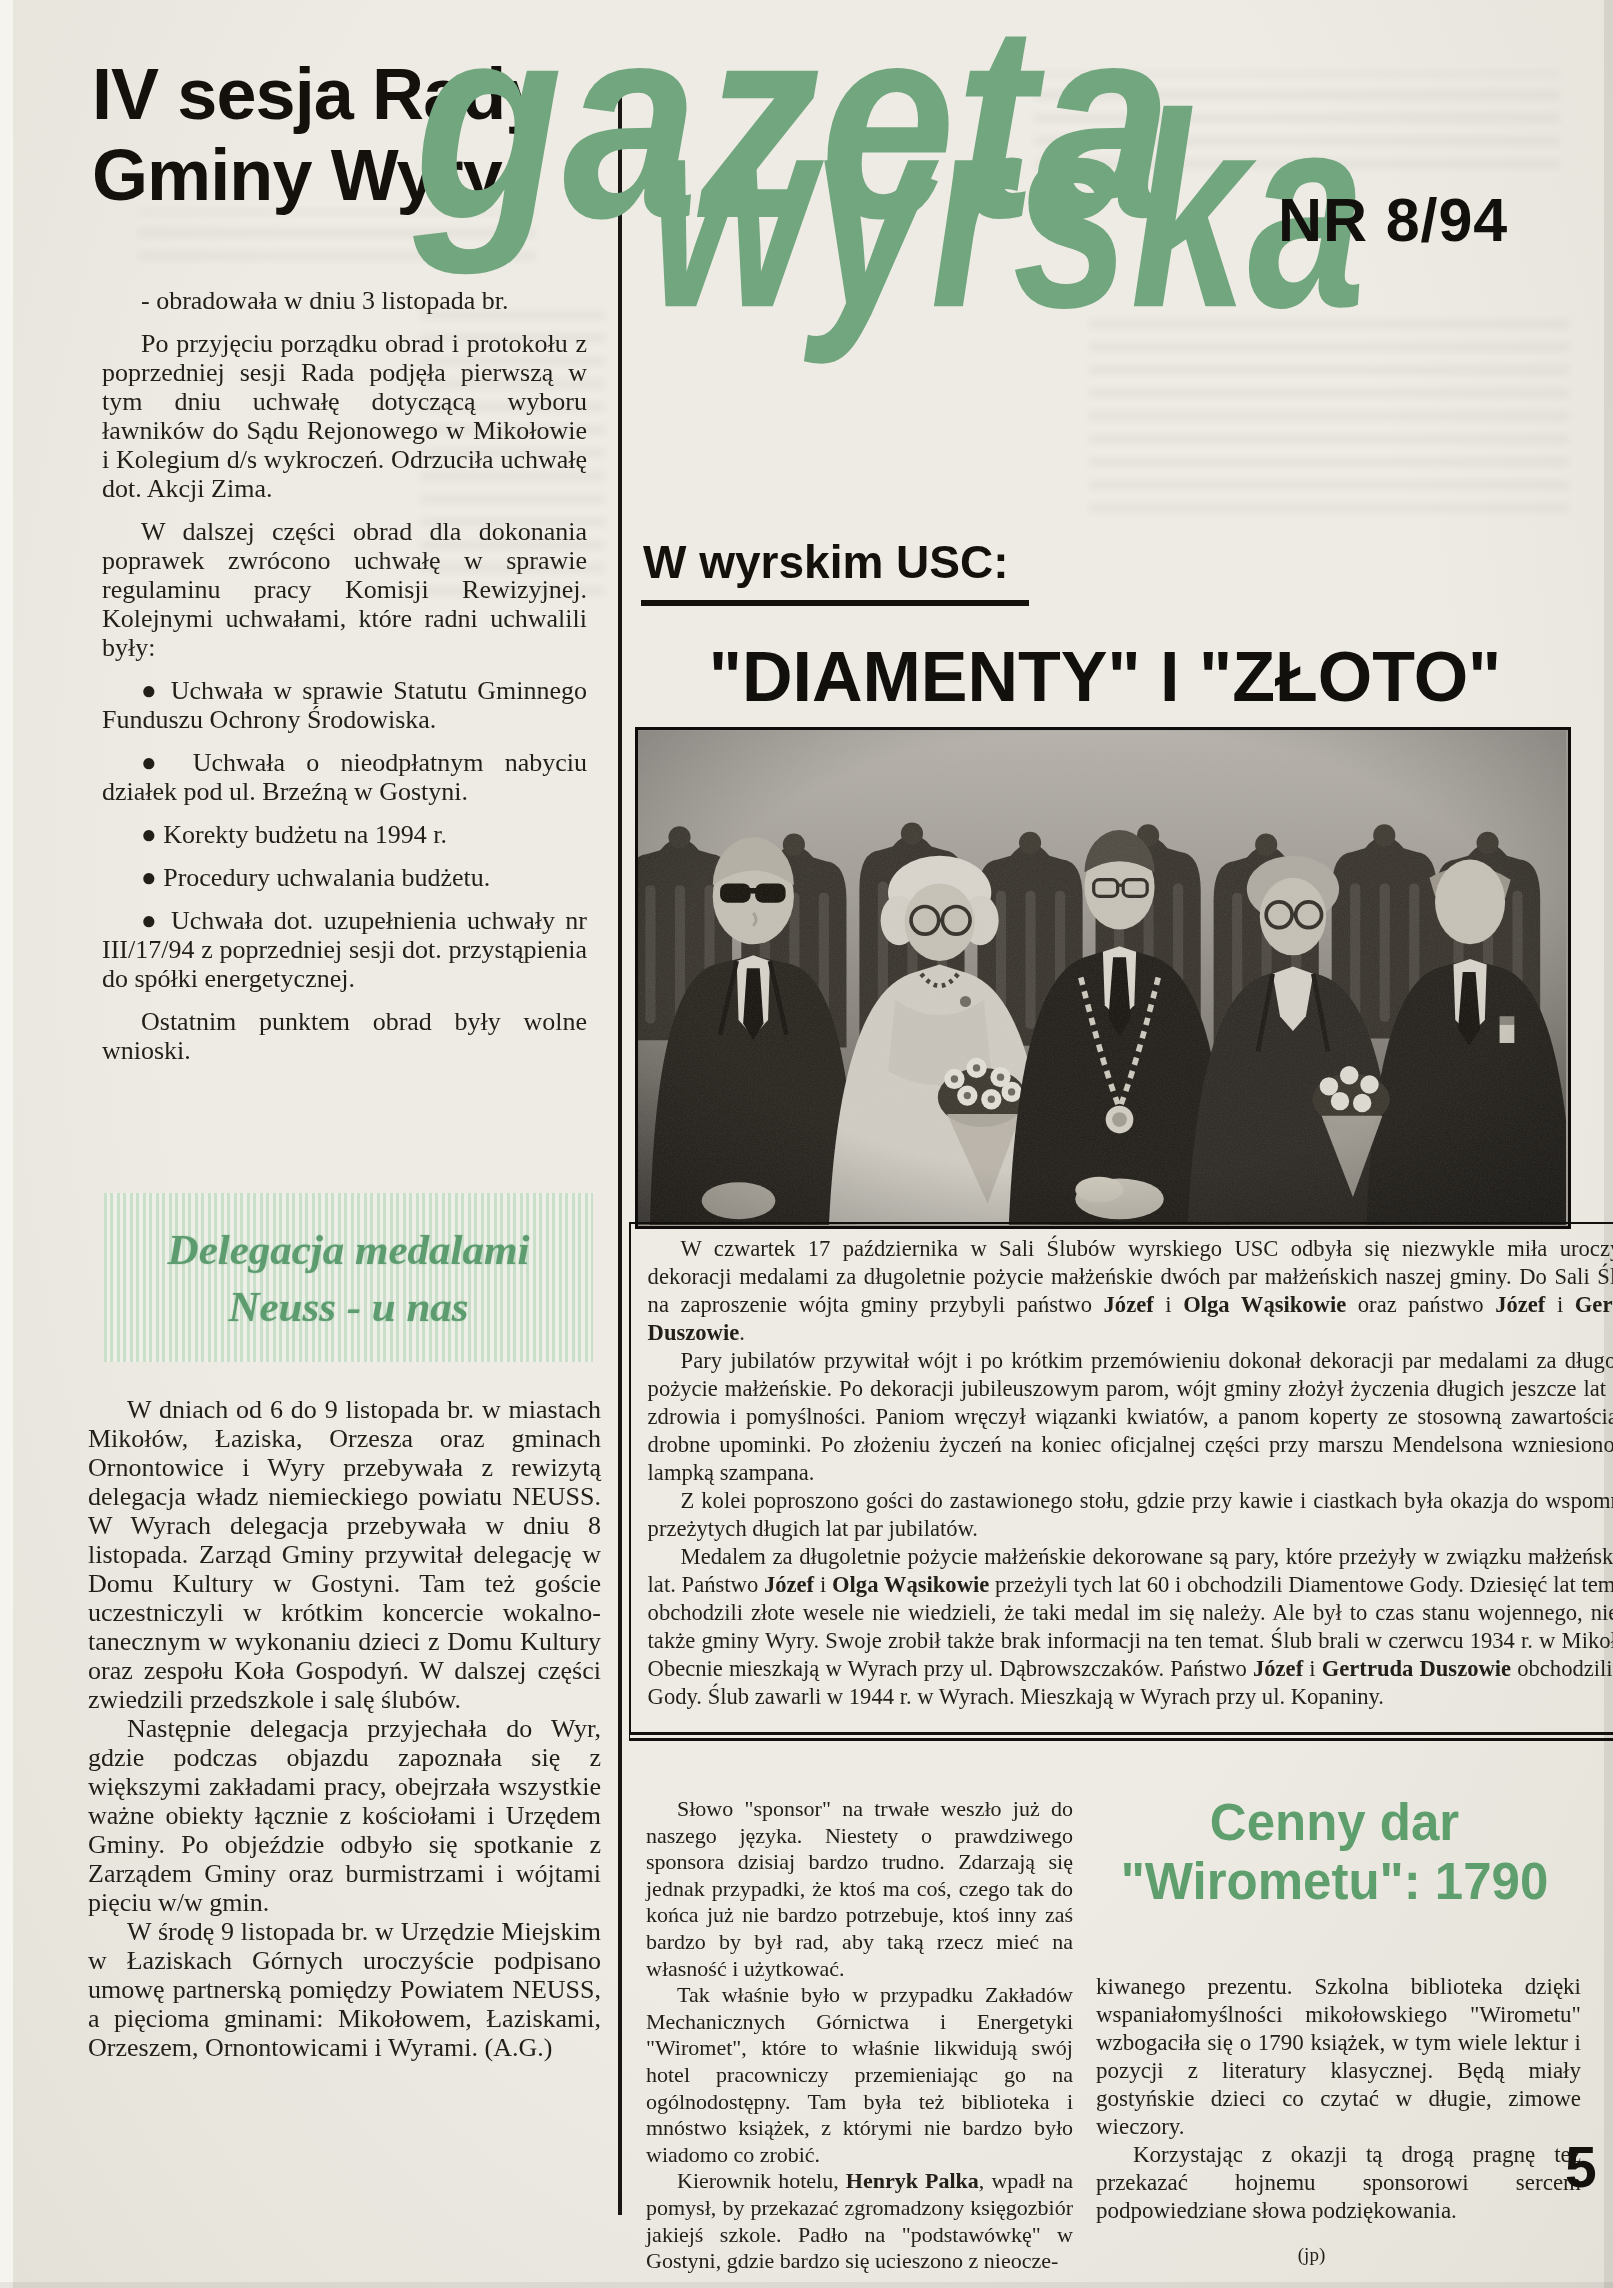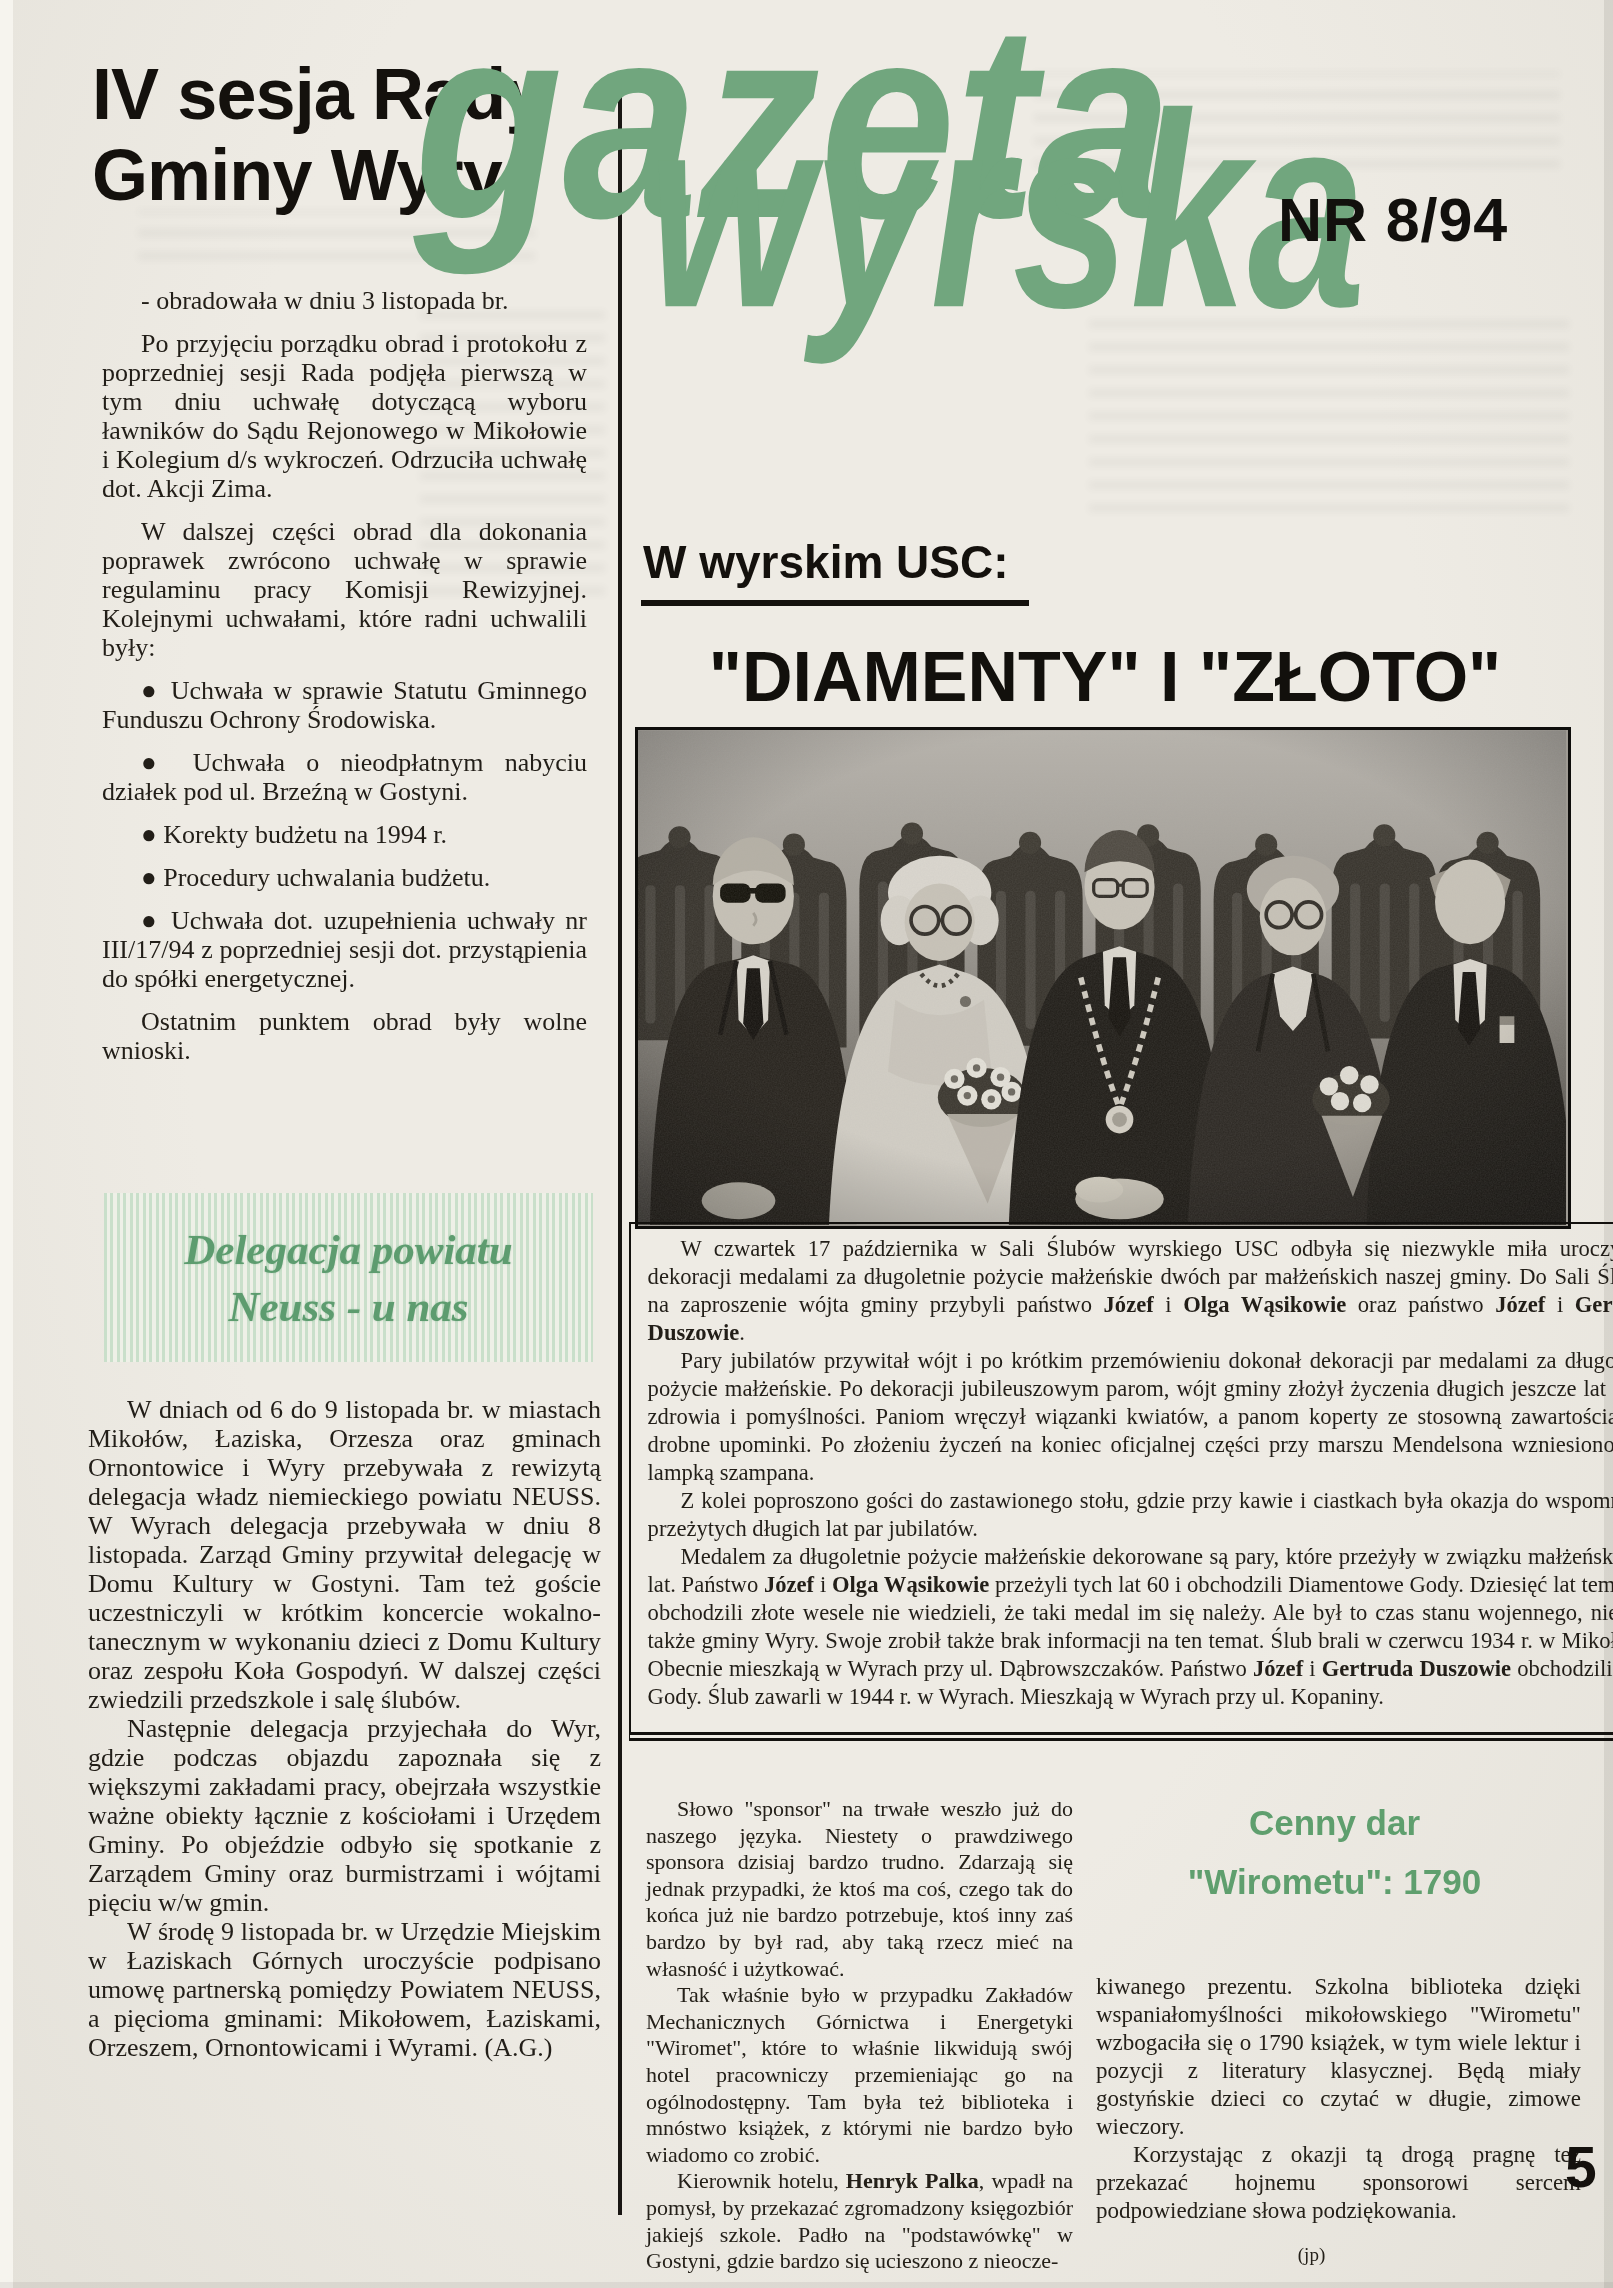--- a/index.html
+++ b/index.html
@@ -56,21 +56,21 @@
            border-bottom:9.2px double #13110e;box-sizing:border-box;padding:11px 16.6px 0 16.6px;
            font-size:22.6px;line-height:28px;text-align:justify;color:#221e18;}
   .usc-box p{margin:0;text-indent:33px;}
 
   
   .sponsor{left:646px;top:1796px;width:427px;font-size:22px;line-height:26.6px;text-align:justify;color:#242019;}
   .sponsor p{margin:0;text-indent:31px;}
 
   
   .wiromet-head{left:1078px;top:1793px;width:513px;text-align:center;font-weight:bold;
-                font-size:35px;line-height:59px;color:#5f9f6e;}
+                font-size:51px;line-height:59px;color:#5f9f6e;}
   .wiromet-body{left:1096px;top:1973px;width:485px;font-size:23px;line-height:28px;text-align:justify;color:#242019;}
   .wiromet-body p{margin:0;text-indent:37px;}
   .wiromet-body p:first-child{text-indent:0;}
   .signature{text-align:center;padding-right:54px;font-size:19px;margin-top:16px;}
 
   .page-number{left:1565px;top:2134px;font-weight:bold;font-size:57px;color:#14110d;}
 
   b{font-weight:bold;}
 </style>
 </head>
@@ -100,21 +100,21 @@
       <p>W dalszej części obrad dla dokonania poprawek zwrócono uchwałę w sprawie regulaminu pracy Komisji Rewizyjnej. Kolejnymi uchwałami, które radni uchwalili były:</p>
       <p>● Uchwała w sprawie Statutu Gminnego Funduszu Ochrony Środowiska.</p>
       <p>● Uchwała o nieodpłatnym nabyciu działek pod ul. Brzeźną w Gostyni.</p>
       <p>● Korekty budżetu na 1994 r.</p>
       <p>● Procedury uchwalania budżetu.</p>
       <p>● Uchwała dot. uzupełnienia uchwały nr III/17/94 z poprzedniej sesji dot. przystąpienia do spółki energetycznej.</p>
       <p>Ostatnim punktem obrad były wolne wnioski.</p>
     </div>
 
   <div class="abs banner">
-    <div>Delegacja powiatu</div>
+    <div>Delegacja medalami</div>
     <div>Neuss - u nas</div>
   </div>
 
   <div class="abs deleg-body">
       <p>W dniach od 6 do 9 listopada br. w miastach Mikołów, Łaziska, Orzesza oraz gminach Ornontowice i Wyry przebywała z rewizytą delegacja władz niemieckiego powiatu NEUSS. W Wyrach delegacja przebywała w dniu 8 listopada. Zarząd Gminy przywitał delegację w Domu Kultury w Gostyni. Tam też goście uczestniczyli w krótkim koncercie wokalno-tanecznym w wykonaniu dzieci z Domu Kultury oraz zespołu Koła Gospodyń. W dalszej części zwiedzili przedszkole i salę ślubów.</p>
       <p>Następnie delegacja przyjechała do Wyr, gdzie podczas objazdu zapoznała się z większymi zakładami pracy, obejrzała wszystkie ważne obiekty łącznie z kościołami i Urzędem Gminy. Po objeździe odbyło się spotkanie z Zarządem Gminy oraz burmistrzami i wójtami pięciu w/w gmin.</p>
       <p>W środę 9 listopada br. w Urzędzie Miejskim w Łaziskach Górnych uroczyście podpisano umowę partnerską pomiędzy Powiatem NEUSS, a pięcioma gminami: Mikołowem, Łaziskami, Orzeszem, Ornontowicami i Wyrami. (A.G.)</p>
     </div>
 
   <svg class="abs masthead" viewBox="0 0 1080 372">

